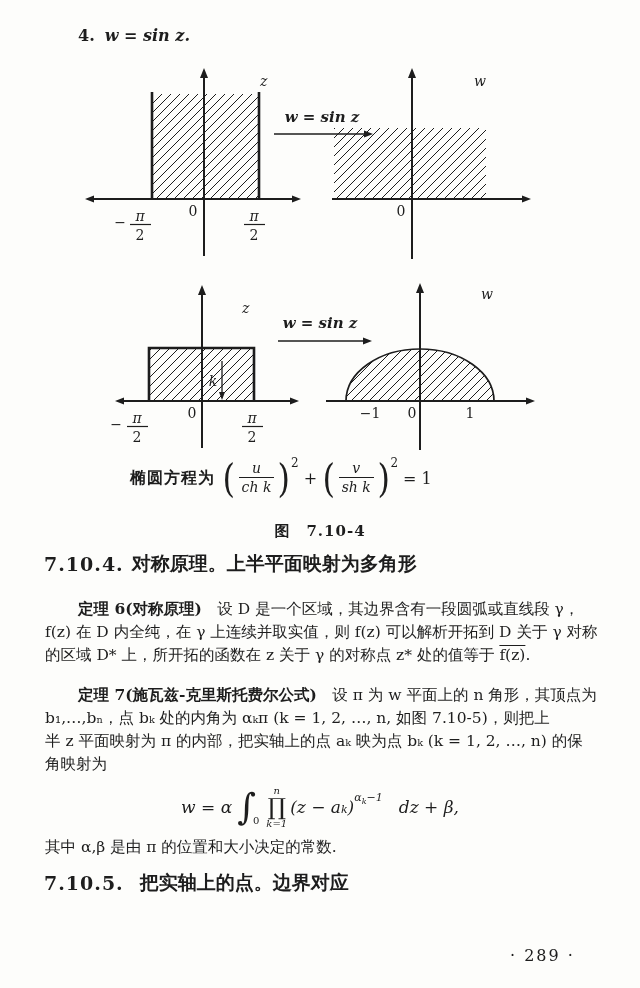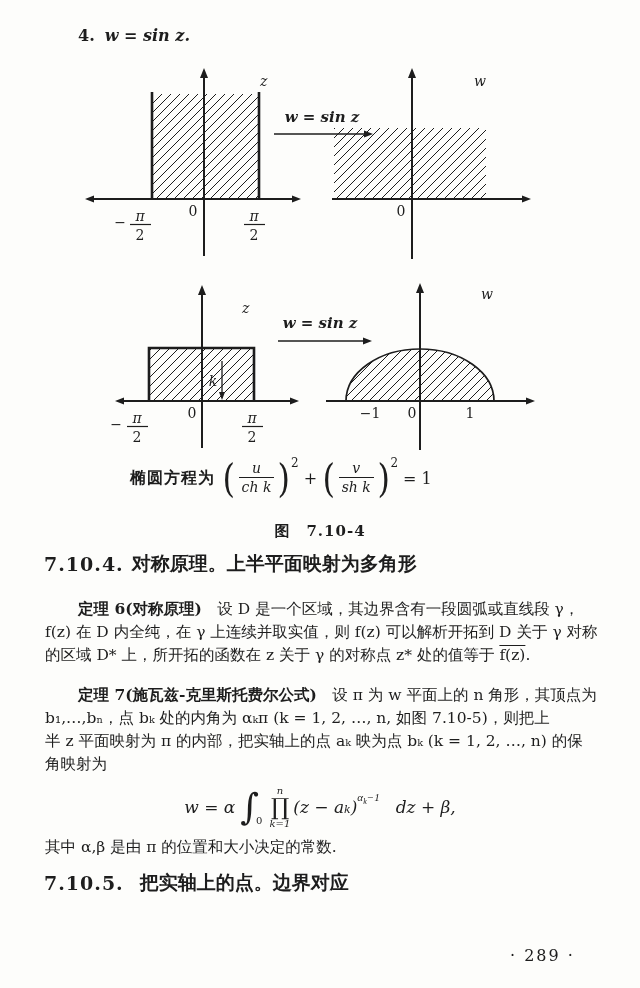--- a/index.html
+++ b/index.html
@@ -39,21 +39,21 @@
   
   .formula{left:0;right:0;top:780px;height:54px;display:flex;justify-content:center;align-items:center;font-size:17px;font-style:italic;}
   .int-wrap{display:inline-flex;align-items:center;margin:0 1px 0 5px;}
   .f-int{font-size:36px;font-style:normal;line-height:1;}
   .f-int-sub{font-size:10px;font-style:normal;position:relative;top:13px;left:-3px;}
   .prod-wrap{display:inline-flex;flex-direction:column;align-items:center;line-height:1;margin:0 3px;}
   .prod-sup{font-size:10px;font-style:italic;}
   .prod-sym{font-size:23px;font-style:normal;line-height:1;}
   .prod-sub{font-size:10px;font-style:italic;}
   .f-sub{font-size:11px;font-style:italic;position:relative;top:2px;}
-  .f-sup{font-size:11px;position:relative;top:-8px;font-style:italic;font-family:Liberation Serif, serif;}
+  .f-sup{font-size:11px;position:relative;top:-8px;font-style:italic;}
   .f-sup sub{font-size:8px;}
   .f-tail{margin-left:16px;}
   
   .pagenum{top:946px;left:498px;font-size:16px;font-weight:normal;letter-spacing:2px;margin-left:12px;}
 </style>
 </head>
 <body>
 
 <div class="page">
 

